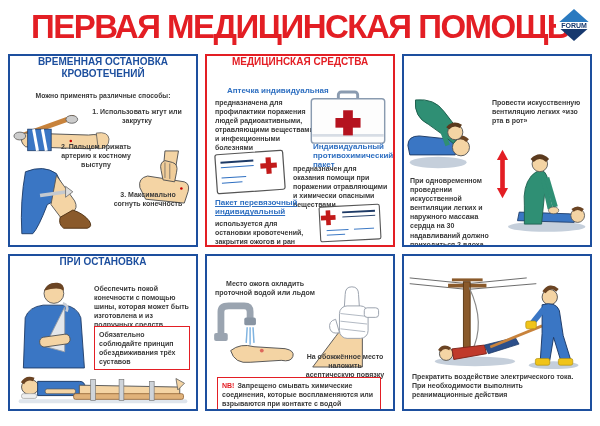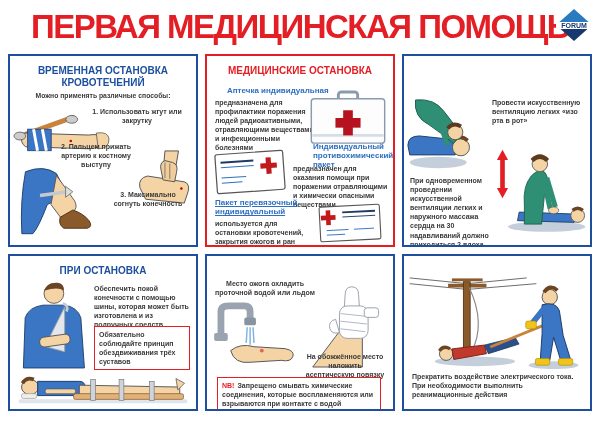--- a/index.html
+++ b/index.html
@@ -11,21 +11,21 @@
   .main-title { position:absolute; left:0; right:0; top:8px; text-align:center;
     color:#e31e24; font-weight:bold; font-size:33px; letter-spacing:-1.5px; }
   .logo { position:absolute; right:8px; top:9px; width:36px; height:32px; }
 
   .panels { position:absolute; left:8px; top:54px; width:584px;
     display:grid; grid-template-columns:repeat(3,1fr); grid-template-rows:193px 157px;
     gap:7px; }
   .panel { position:relative; background:#fff; border:2px solid #1d4f9e; overflow:hidden; }
   .panel.red-border { border-color:#e31e24; }
 
-  .ptitle { margin-top:9px; text-align:center; color:#1d4f9e; font-weight:bold;
+  .ptitle { margin-top:0; text-align:center; color:#1d4f9e; font-weight:bold;
     font-size:10px; line-height:1.15; padding:0 6px; }
   .ptitle.red { color:#e31e24; }
 
   .t { position:absolute; font-size:7px; font-weight:bold; color:#3a3a3a; line-height:1.3; }
   .tc { text-align:center; }
   .bt { position:absolute; font-size:8px; font-weight:bold; color:#2e6fc1; line-height:1.15; }
   .ill { position:absolute; }
   .wbox { position:absolute; border:1.5px solid #e31e24; padding:3px 4px;
     font-size:7px; font-weight:bold; color:#3a3a3a; line-height:1.3; background:#fff; }
   .nb { color:#e31e24; margin-right:3px; }
@@ -80,21 +80,21 @@
         <path d="M40 12 L60 40 Q64 48 58 52 L46 60 L34 44 Z" fill="#f4d4a4" stroke="#555" stroke-width="1"></path>
         <path d="M44 58 L58 50 Q70 54 76 62 Q80 68 74 70 L48 70 Q42 66 44 58 Z" fill="#8a5a2b" stroke="#4d2f12" stroke-width="1"></path>
         <line x1="22" y1="34" x2="52" y2="30" stroke="#c4c9cf" stroke-width="4"></line>
         <path d="M50 24 L58 30 L50 36 Z" fill="#ddd" stroke="#777" stroke-width="1"></path>
       </svg>
 
       <div class="t tc" style="left:98px;top:134px;width:80px;">3. Максимально согнуть конечность</div>
     </div>
 
     <div class="panel red-border">
-      <div class="ptitle red">МЕДИЦИНСКИЕ ОСТАНОВКА</div>
+      <div class="ptitle red">МЕДИЦИНСКАЯ СРЕДСТВА</div>
 
       <div class="bt" style="left:20px;top:30px;width:110px;">Аптечка индивидуальная</div>
       <div class="t" style="left:8px;top:42px;width:100px;">предназначена для профилактики поражения людей радиоактивными, отравляющими веществами и инфекционными болезнями</div>
 
       <svg class="ill" style="right:6px;top:34px;width:78px;height:56px;" viewBox="0 0 80 58">
         <rect x="30" y="2" width="20" height="10" rx="3" fill="none" stroke="#8a9bb0" stroke-width="3"></rect>
         <rect x="2" y="9" width="76" height="46" rx="3" fill="#fdfdfd" stroke="#8a9bb0" stroke-width="1.5"></rect>
         <line x1="3" y1="47" x2="77" y2="47" stroke="#d7dde5" stroke-width="3"></line>
         <rect x="35" y="21" width="10" height="26" fill="#b5131f"></rect>
         <rect x="27" y="29" width="26" height="10" fill="#b5131f"></rect>

